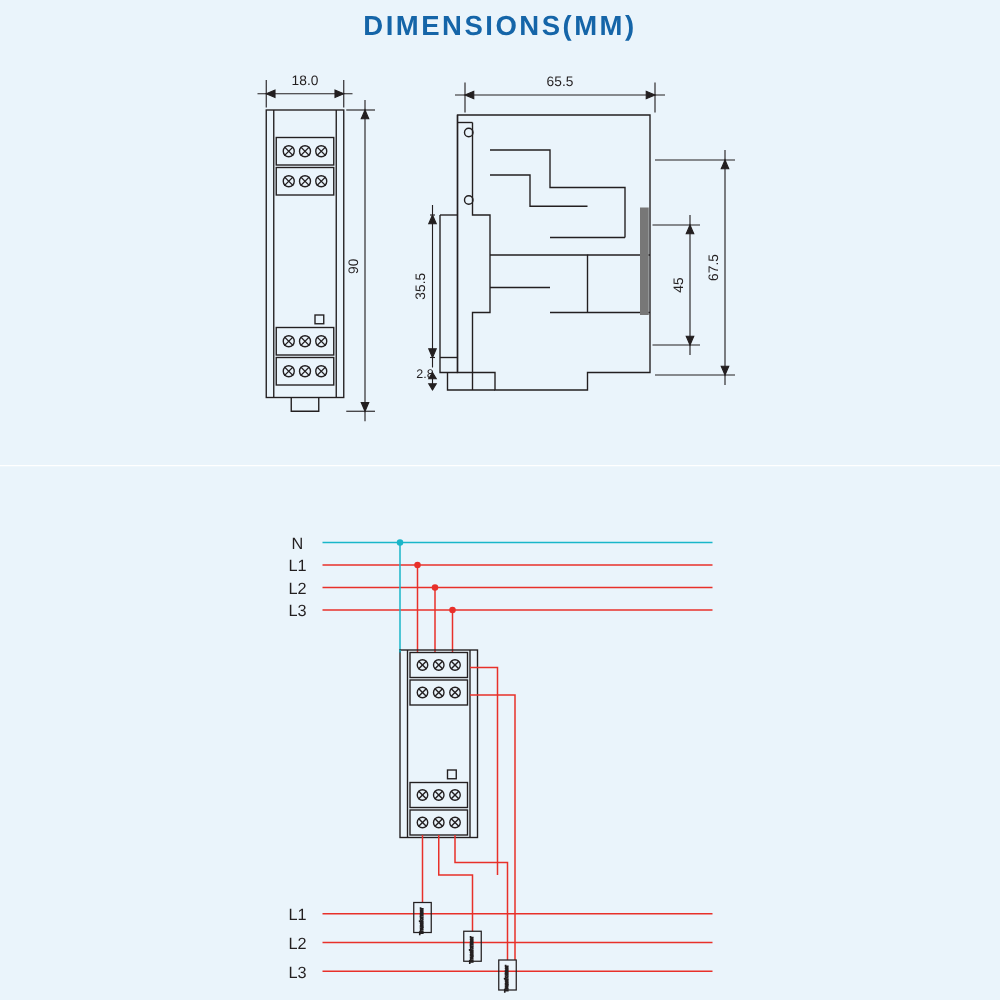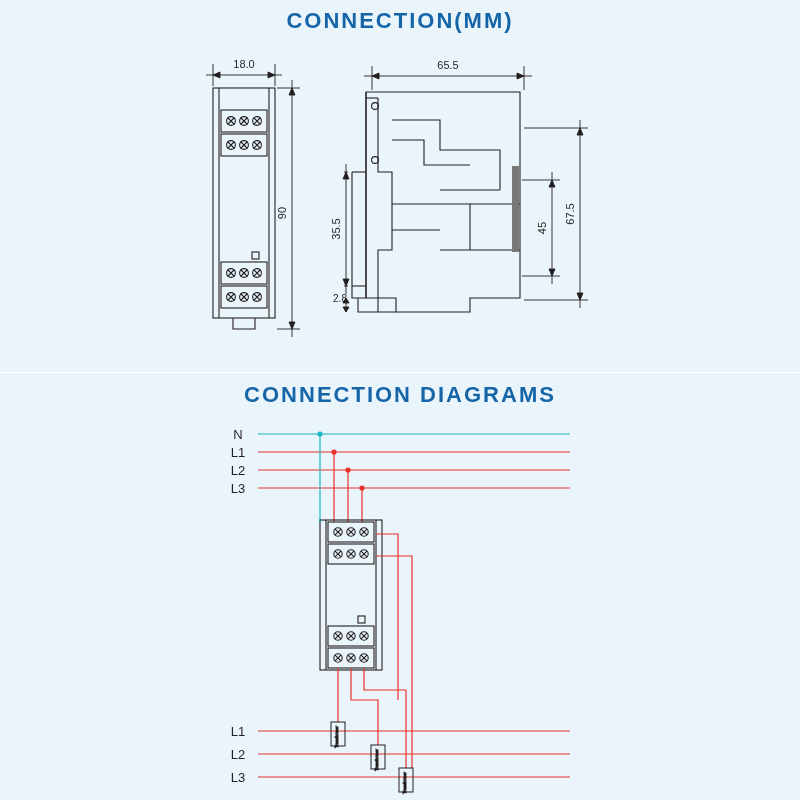--- a/index.html
+++ b/index.html
@@ -31,22 +31,21 @@
 </style>
 </head>
 <body>
 
 <div class="sheet">
 
   <div class="panel panel-dim"></div>
   <div class="panel panel-conn"></div>
   <div class="divider"></div>
 
-  <div class="title title-dim">CONNECTION(MM)</div>
-  <div class="title title-conn">CONNECTION DIAGRAMS</div>
+  <div class="title title-dim">DIMENSIONS(MM)</div>
 
   <svg class="canvas" viewBox="0 0 800 800">
 
     <g fill="none" stroke="#231f20" stroke-width="1.1">
 
       <rect x="213" y="88" width="62" height="230"></rect>
 
       <line x1="219" y1="88" x2="219" y2="318"></line>
       <line x1="269" y1="88" x2="269" y2="318"></line>
 

